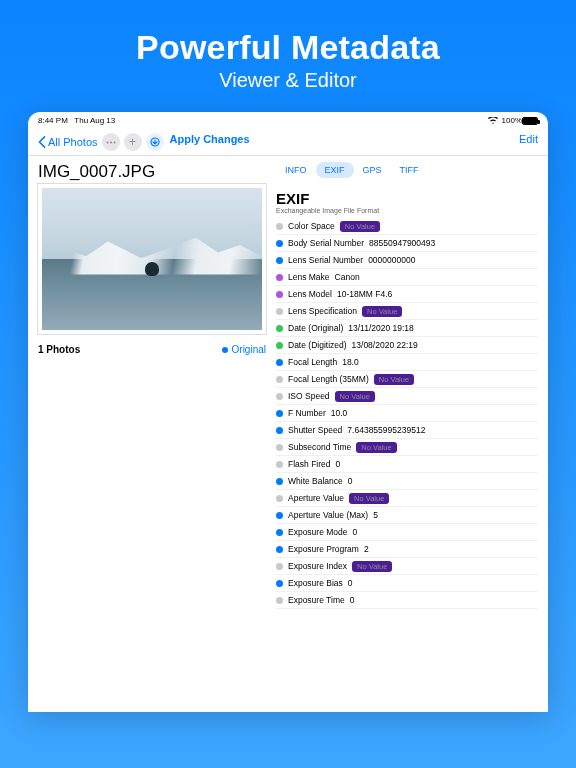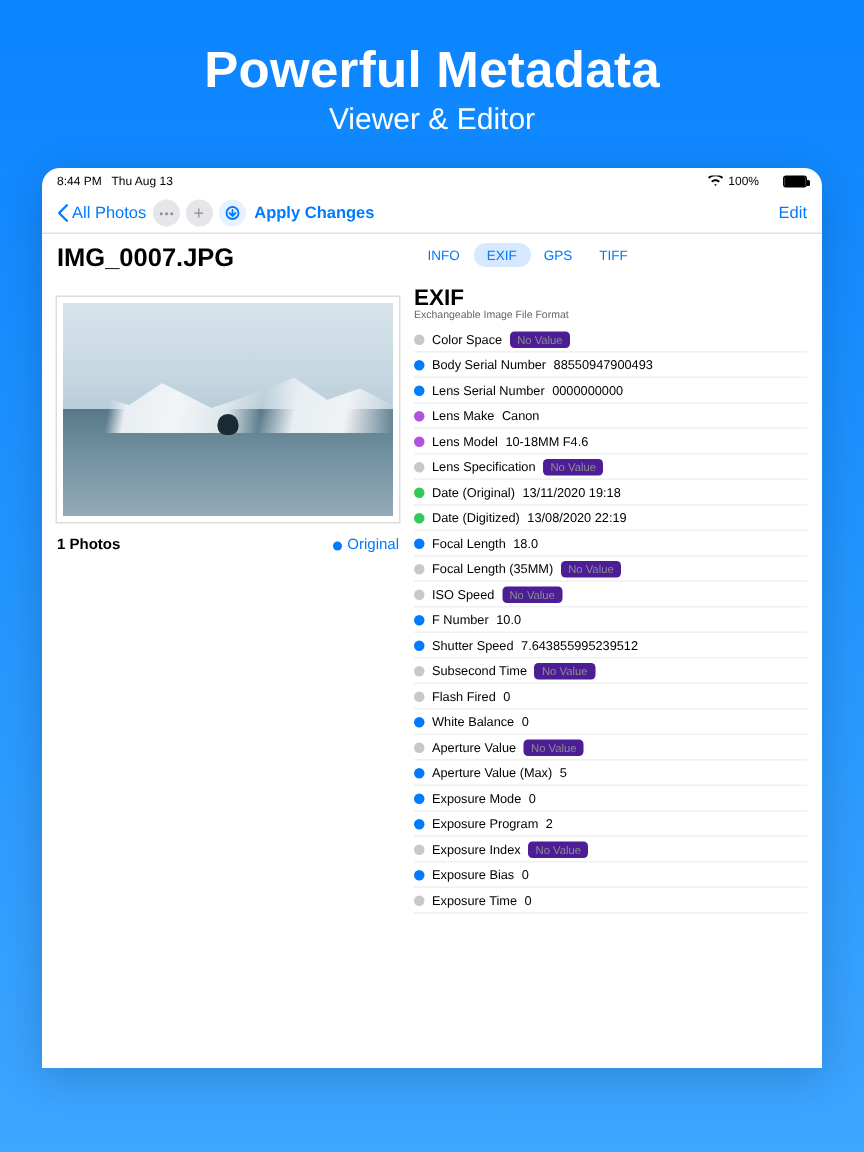--- a/index.html
+++ b/index.html
@@ -6,35 +6,35 @@
 body{font-family:-apple-system,BlinkMacSystemFont,'Segoe UI',sans-serif;background:linear-gradient(180deg,#0a84ff 0%,#3da6ff 100%);width:576px;height:768px;overflow:hidden}
 .hero{text-align:center;color:#fff;padding:28px 0 20px}
 .hero h1{font-size:34px;font-weight:600;letter-spacing:.2px}
 .hero h2{font-size:20px;font-weight:400;margin-top:2px}
 .device{background:#fff;border-radius:12px 12px 0 0;margin:0 28px;height:600px;overflow:hidden;box-shadow:0 6px 30px rgba(0,0,0,.18)}
 .statusbar{display:flex;justify-content:space-between;align-items:center;font-size:8px;padding:4px 10px;color:#000}
 .statusbar-left{font-weight:500}
 .statusbar-right{display:flex;align-items:center;gap:4px}
 .wifi{width:10px;height:8px;display:inline-block}
 .wifi svg{display:block}
-.batt{display:flex;align-items:center;gap:16px}
+.batt{display:flex;align-items:center;gap:0}
 .batt-body{width:16px;height:8px;border:1px solid #000;border-radius:2px;position:relative}
 .batt-body::after{content:'';position:absolute;right:-3px;top:2px;width:2px;height:4px;background:#000;border-radius:0 1px 1px 0}
 .batt-fill{background:#000;height:100%;width:100%;border-radius:1px}
-.toolbar{display:flex;align-items:center;padding:4px 10px;border-bottom:.5px solid #e0e0e0;gap:4px}
+.toolbar{display:flex;padding:4px 10px;border-bottom:.5px solid #e0e0e0;gap:4px}
 .back{display:flex;align-items:center;color:#007aff;font-size:11px;gap:2px}
 .chev{width:8px;height:12px}
 .tb-icon{width:18px;height:18px;border-radius:50%;background:#e5e5ea;display:flex;align-items:center;justify-content:center;color:#8e8e93;font-size:12px}
 .tb-icon.accent{background:#e8f1ff;color:#007aff}
 .apply{color:#007aff;font-size:11px;font-weight:600;margin-left:2px}
 .spacer{flex:1}
 .edit{color:#007aff;font-size:11px}
 .content{display:flex;padding:6px 10px 0;gap:10px}
 .left{width:228px;flex-shrink:0}
-.title{font-size:17px;font-weight:700;margin-bottom:16px}
+.title{font-size:17px;font-weight:400;margin-bottom:2px}
 .photo{border:4px solid #fff;box-shadow:0 0 0 1px #ddd;height:150px;background:linear-gradient(180deg,#d8e4ec 0%,#c5d6e0 35%,#b8cdd9 50%,#5a7888 50%,#7090a0 70%,#94aab6 100%);position:relative;overflow:hidden}
 .photo::before{content:'';position:absolute;left:0;right:0;top:35%;height:26%;background:linear-gradient(100deg,transparent 0%,transparent 15%,#e8eef2 20%,#f2f5f7 35%,#dde6eb 50%,transparent 60%,#e8eef2 70%,#f0f3f5 85%,transparent 100%);clip-path:polygon(0 60%,10% 30%,20% 50%,30% 10%,45% 55%,55% 35%,70% 0%,80% 40%,90% 20%,100% 50%,100% 100%,0 100%)}
 .photo::after{content:'';position:absolute;left:50%;top:52%;transform:translateX(-50%);width:14px;height:14px;background:#1a2b33;border-radius:50% 50% 40% 40%}
 .below{display:flex;justify-content:space-between;align-items:flex-start;margin-top:10px;font-size:10px}
 .count{font-weight:600}
 .orig{display:flex;align-items:center;gap:4px;color:#007aff}
 .orig::before{content:'';width:6px;height:6px;border-radius:50%;background:#007aff}
 .right{flex:1;min-width:0}
 .tabs{display:flex;gap:0;margin-bottom:12px}
 .tab{font-size:9px;color:#007aff;padding:3px 9px;border-radius:10px;font-weight:500}

